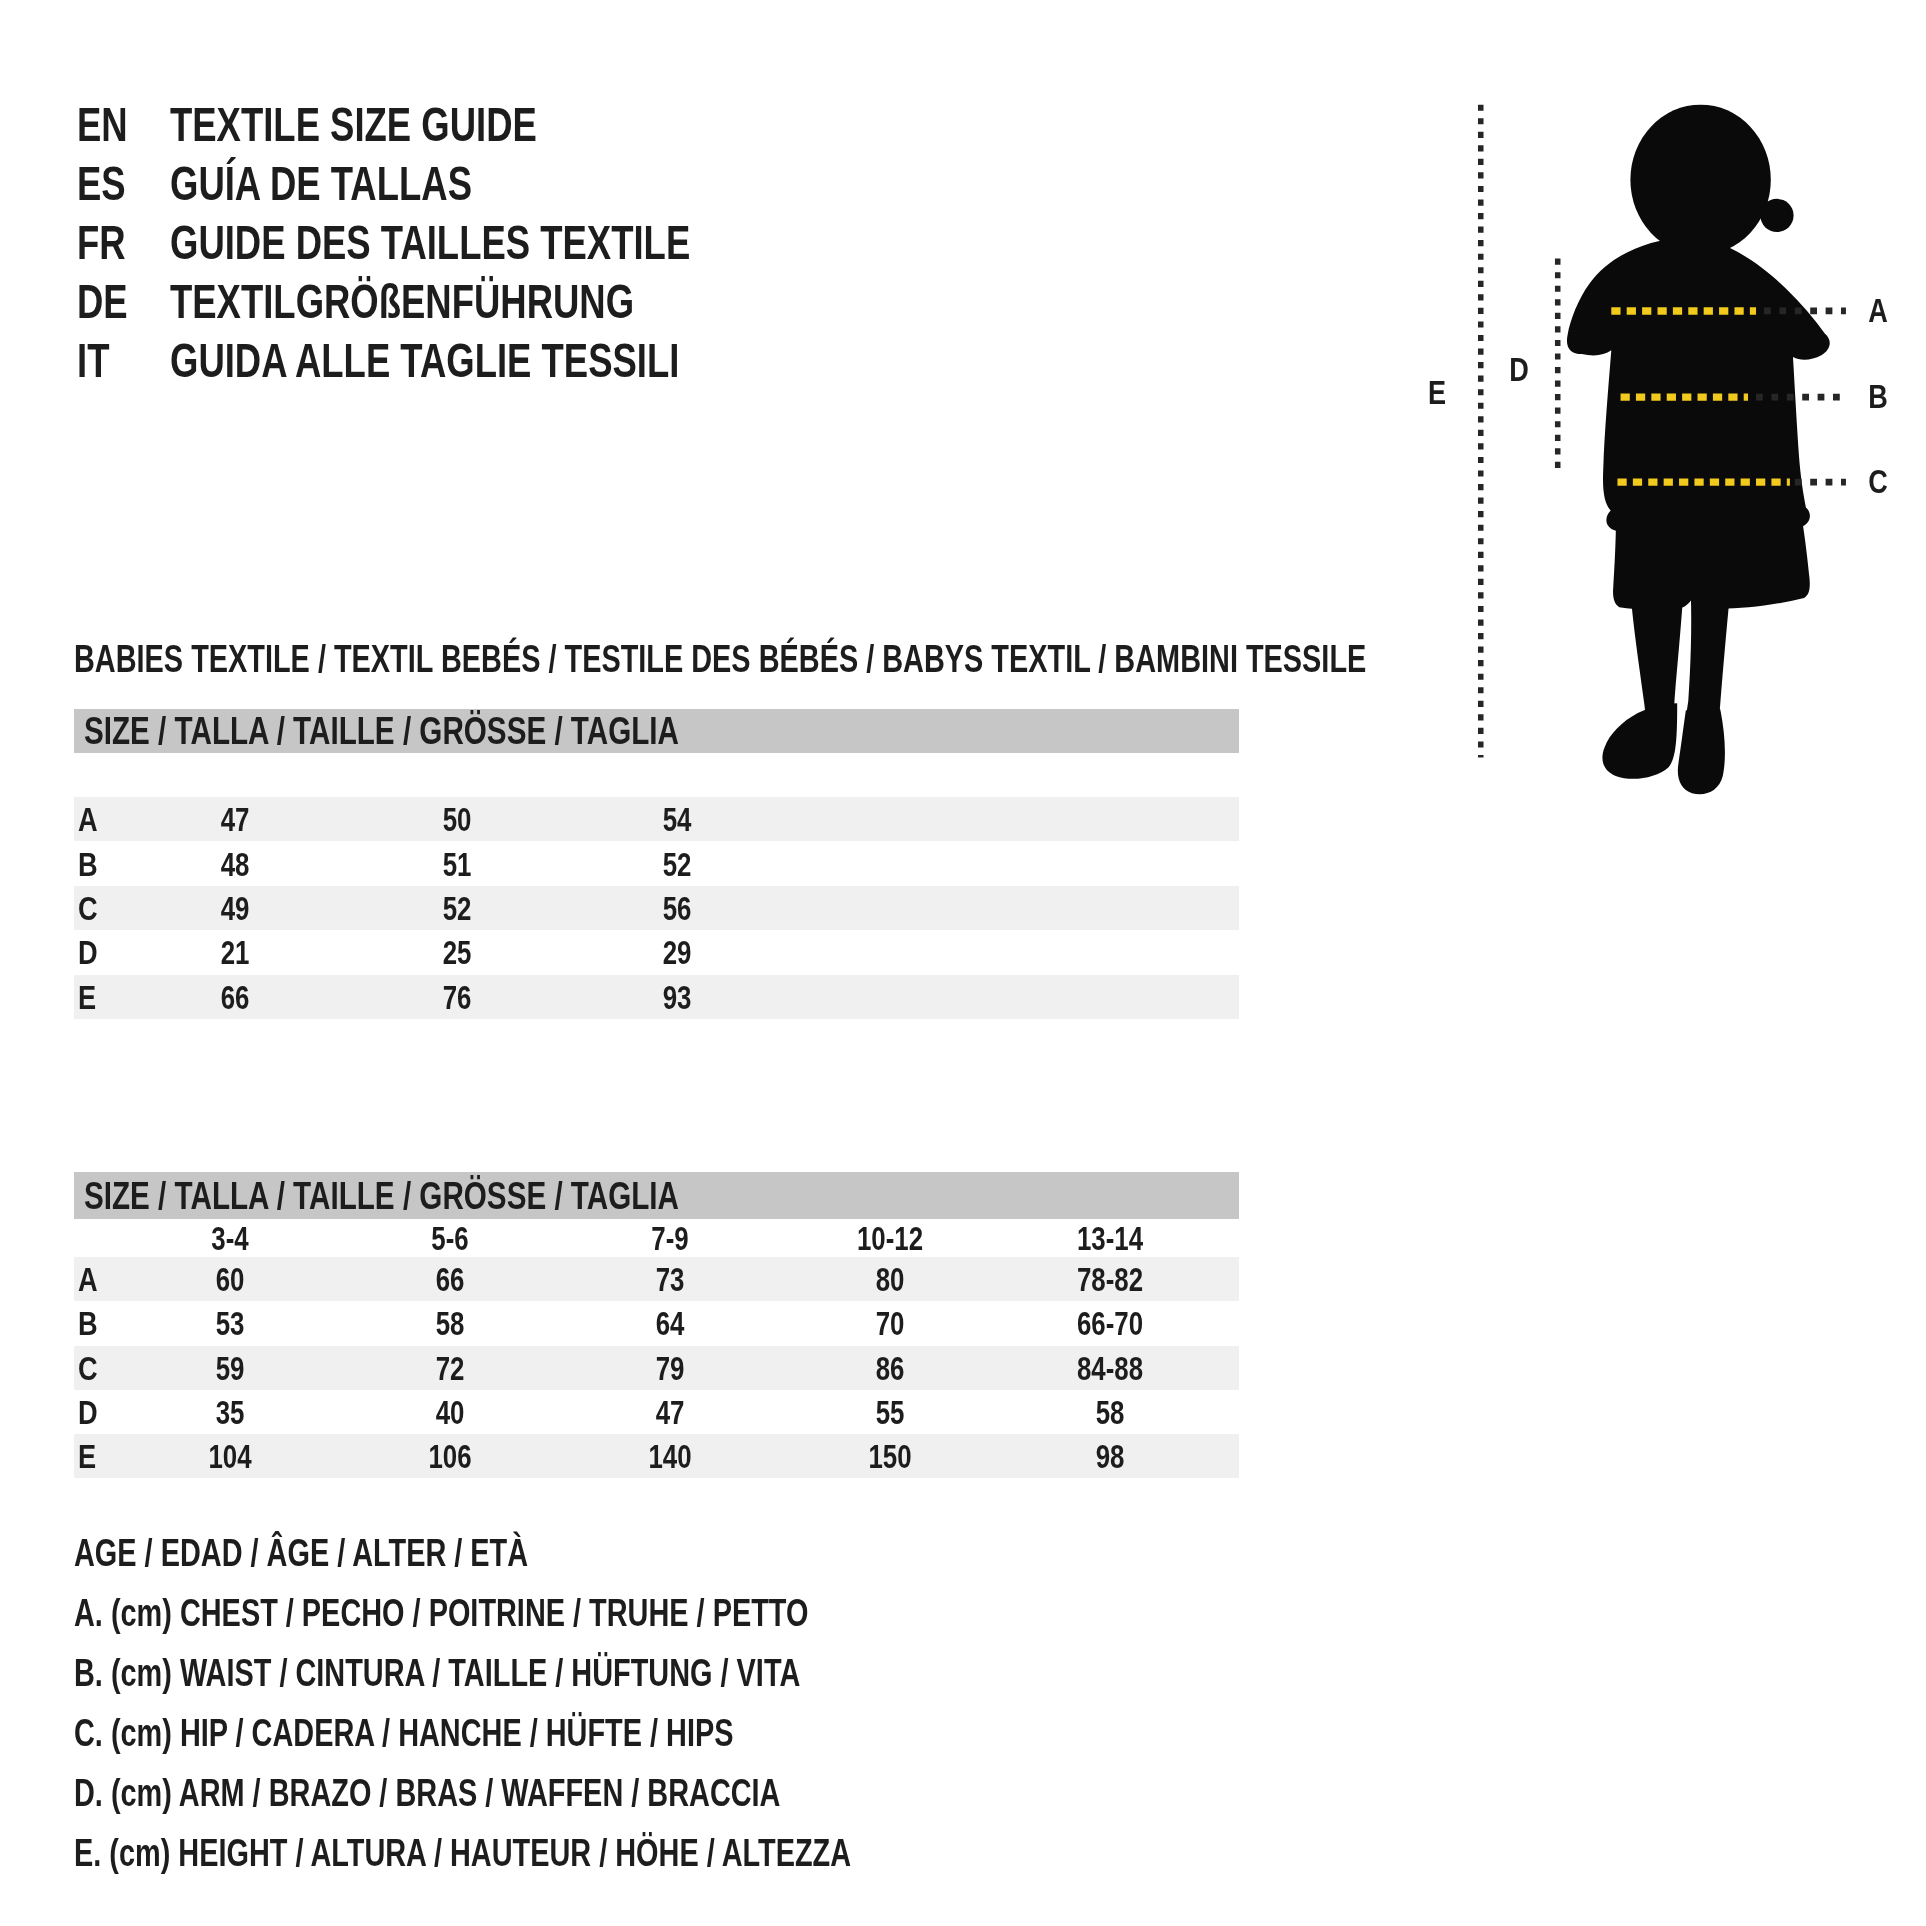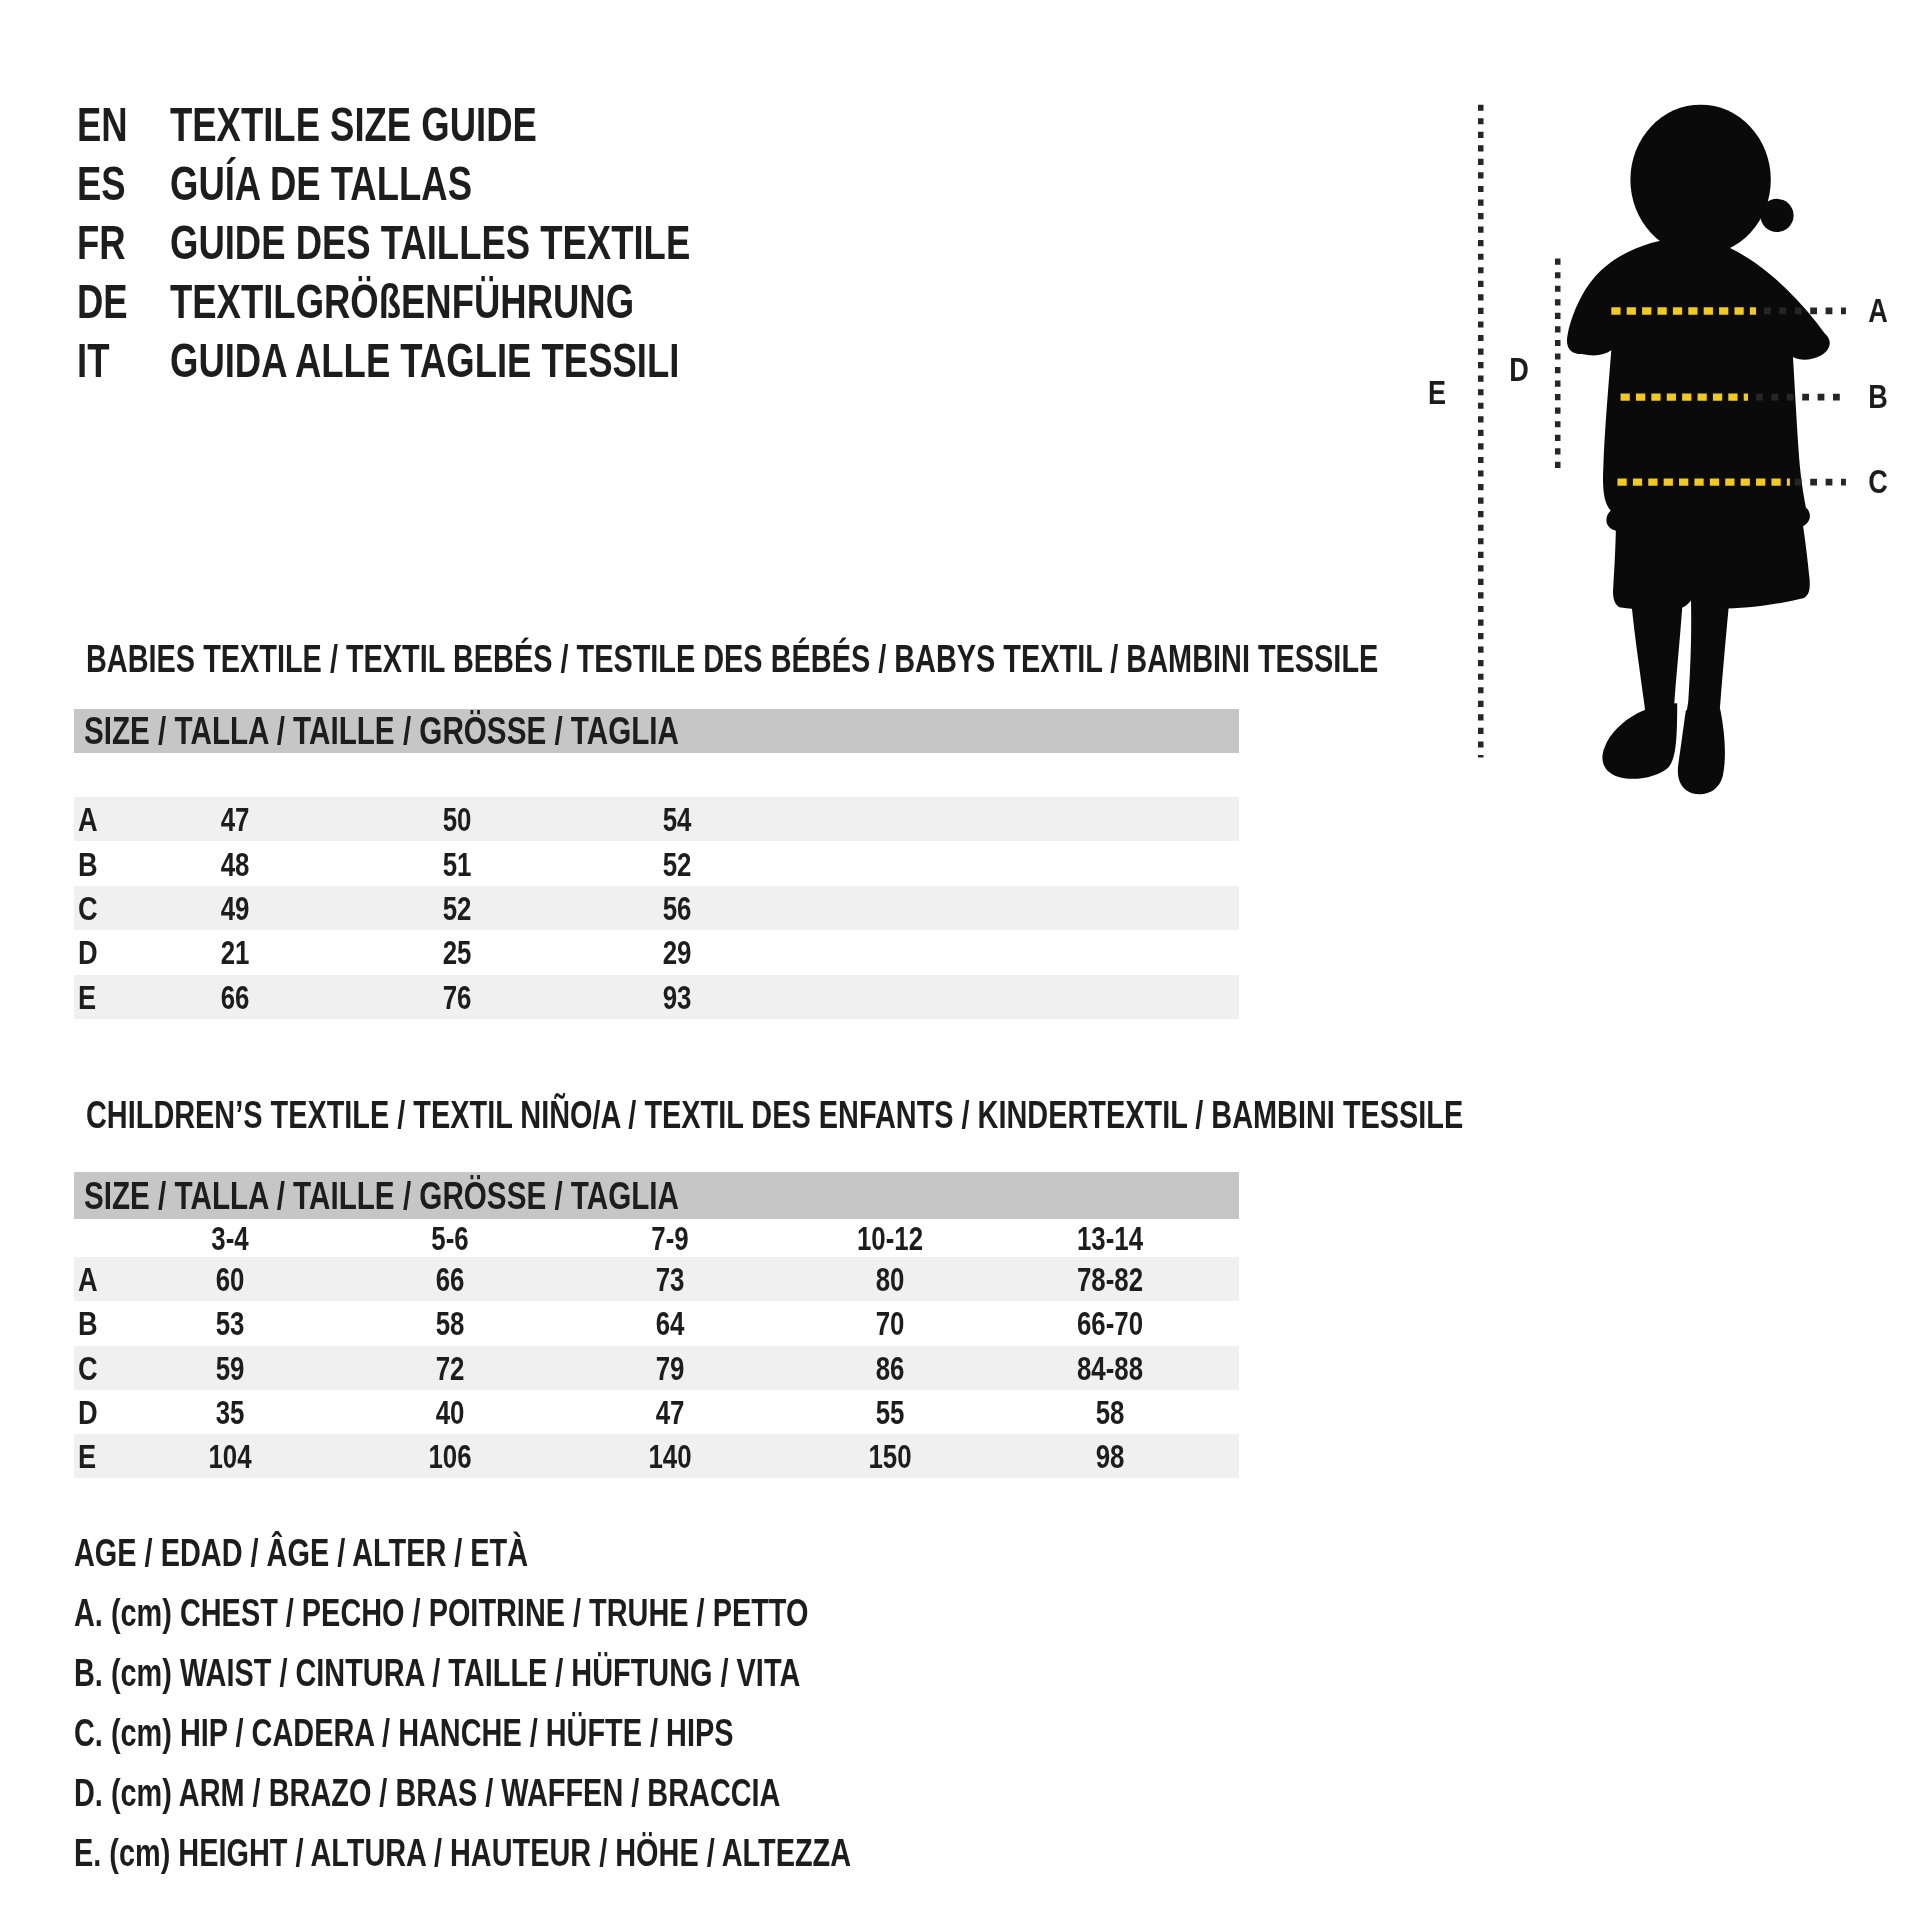--- a/index.html
+++ b/index.html
@@ -22,21 +22,21 @@
   .lang-row{position:relative;height:59px;}
   .lang-row .code,.lang-row .ltitle{position:absolute;top:50%;font-size:48px;font-weight:700;letter-spacing:0;}
   .lang-row .code{left:0;transform:translateY(-50%) scaleX(.76);transform-origin:0 50%;}
   .lang-row .ltitle{left:93px;transform:translateY(-50%) scaleX(.76);transform-origin:0 50%;white-space:nowrap;}
 
   
   .figure-svg{position:absolute;left:1405px;top:86px;width:521px;height:727px;}
   .flabel{position:absolute;font-size:33px;font-weight:700;transform:translateY(-50%) scaleX(.82);transform-origin:50% 50%;}
 
   
-  .sec-heading{position:absolute;left:74px;font-size:38px;font-weight:700;line-height:39px;white-space:nowrap;margin-left:12px;}
+  .sec-heading{position:absolute;left:74px;font-size:38px;font-weight:700;line-height:39px;white-space:nowrap;}
 
   
   .size-bar{position:absolute;left:74px;width:1165px;background:var(--bar-gray);display:flex;align-items:center;padding-left:10px;}
   .size-bar .cx{font-size:39px;font-weight:700;}
 
   
   .trow{position:absolute;left:74px;width:1165px;height:44px;}
   .trow.alt{background:var(--row-alt);}
   .cell{position:absolute;top:50%;font-size:34px;font-weight:700;white-space:nowrap;transform:translate(-50%,-50%) scaleX(.76);}
   .cell.letter{left:3.7px;transform:translateY(-50%) scaleX(.8);transform-origin:0 50%;}
@@ -159,23 +159,20 @@
     <span class="cell" style="left:383px">25</span>
     <span class="cell" style="left:603px">29</span>
   </div>
   <div class="trow alt" style="top:975px">
     <span class="cell letter">E</span>
     <span class="cell" style="left:161px">66</span>
     <span class="cell" style="left:383px">76</span>
     <span class="cell" style="left:603px">93</span>
   </div>
 
-  <div class="sec-heading" style="top:1096px">
-    <span class="cx">CHILDREN’S TEXTILE / TEXTIL NIÑO/A / TEXTIL DES ENFANTS / KINDERTEXTIL / BAMBINI TESSILE</span>
-  </div>
 
   <div class="size-bar" style="top:1172px;height:47px">
     <span class="cx">SIZE / TALLA / TAILLE / GRÖSSE / TAGLIA</span>
   </div>
 
   <div class="trow" style="top:1219px;height:38px">
     <span class="cell" style="left:156px">3-4</span>
     <span class="cell" style="left:376px">5-6</span>
     <span class="cell" style="left:596px">7-9</span>
     <span class="cell" style="left:816px">10-12</span>

